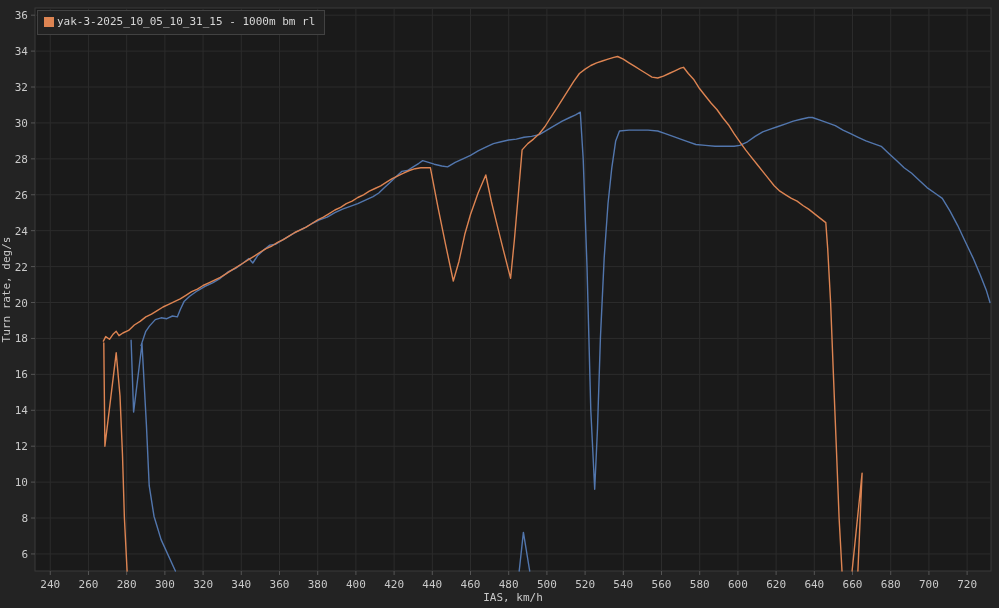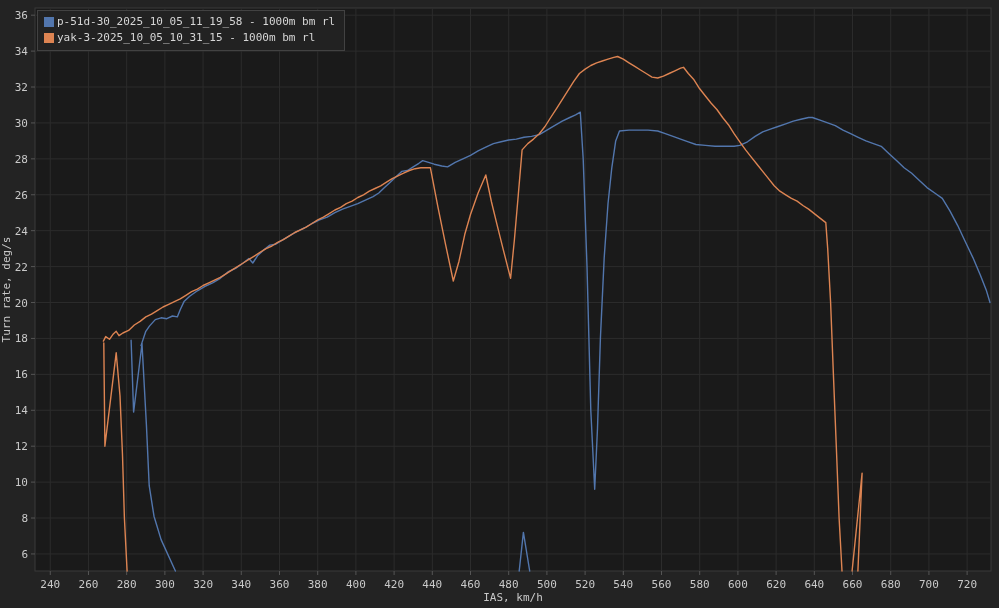--- a/index.html
+++ b/index.html
@@ -147,21 +147,17 @@
       <text x="10" y="289.5" text-anchor="middle" class="axis-label" transform="rotate(-90 10 289.5)">Turn rate, deg/s</text>
       <polyline points="131.1,340.2 133.6,412.1 142.0,343.8 146.4,424.6 149.2,485.7 154.0,516.2 161.1,539.6 175.4,571.0" fill="none" stroke="#5276ad" stroke-width="1.4" stroke-linejoin="round" stroke-linecap="round"></polyline>
       <polyline points="141.0,345.6 145.8,331.3 149.6,325.9 155.3,319.6 161.1,317.8 166.8,318.7 172.5,316.0 177.3,316.9 180.2,309.7 184.0,301.6 189.7,296.2 197.4,290.8 205.0,286.4 212.6,282.8 220.3,278.3 227.9,272.0 235.6,268.4 243.2,263.0 248.9,258.5 252.8,263.0 257.5,255.8 264.2,249.5 269.9,245.1 275.7,244.2 281.4,240.6 289.0,236.1 296.7,231.6 304.3,228.0 312.0,223.5 319.6,219.9 327.2,217.2 334.9,212.7 342.5,209.1 350.2,206.4 357.8,203.7 365.4,200.2 373.1,196.6 378.8,193.0 384.5,187.6 390.3,182.2 396.0,176.8 401.7,171.4 407.5,170.5 413.2,166.9 418.9,163.3 422.7,160.6 428.5,162.4 434.2,164.2 441.8,166.0 447.6,166.9 455.2,162.4 462.9,158.9 470.5,155.3 478.1,150.8 485.8,147.2 493.4,143.6 501.1,141.8 508.7,140.0 516.3,139.1 524.0,137.3 531.6,136.4 539.3,134.6 546.9,130.1 554.5,125.6 562.2,121.1 569.8,117.5 575.6,114.9 580.3,112.2 583.2,158.9 587.0,266.6 590.8,410.3 594.7,489.3 597.5,428.2 600.4,338.4 604.2,257.6 608.0,203.7 611.8,167.8 615.7,140.9 619.5,131.0 629.0,130.1 638.6,130.1 648.1,130.1 657.7,131.0 665.3,133.7 673.0,136.4 680.6,139.1 688.3,141.8 695.9,144.5 705.4,145.4 715.0,146.3 724.5,146.3 734.1,146.3 739.8,145.4 747.5,141.8 755.1,136.4 762.7,131.9 770.4,129.2 778.0,126.5 785.7,123.8 793.3,121.1 800.9,119.3 808.6,117.5 812.4,117.5 820.0,120.2 827.7,122.9 835.3,125.6 843.0,130.1 850.6,133.7 858.2,137.3 865.9,140.9 873.5,143.6 881.2,146.3 888.8,153.5 896.5,160.6 904.1,167.8 911.7,173.2 919.4,180.4 927.0,187.6 934.7,193.0 942.3,198.4 949.9,210.9 957.6,225.3 965.2,241.5 972.9,257.6 980.5,275.6 986.2,289.9 990.0,302.5" fill="none" stroke="#5276ad" stroke-width="1.4" stroke-linejoin="round" stroke-linecap="round"></polyline>
       <polyline points="519.2,571.0 523.4,532.4 529.7,571.0" fill="none" stroke="#5276ad" stroke-width="1.4" stroke-linejoin="round" stroke-linecap="round"></polyline>
       <polyline points="103.8,342.9 104.9,446.2 116.2,352.8 120.0,395.9 122.5,455.2 124.4,518.0 127.1,571.0" fill="none" stroke="#dd8452" stroke-width="1.4" stroke-linejoin="round" stroke-linecap="round"></polyline>
       <polyline points="103.4,341.1 105.7,336.6 109.5,339.3 113.3,333.9 116.2,331.3 119.0,335.7 122.9,333.0 128.6,330.4 134.3,325.0 140.1,321.4 145.8,316.9 151.5,314.2 157.2,310.6 163.0,307.0 168.7,304.3 174.4,301.6 180.2,298.9 185.9,295.3 191.6,291.7 197.4,289.1 203.1,285.5 208.8,282.8 214.5,280.1 220.3,277.4 226.0,273.8 231.7,270.2 237.5,266.6 243.2,263.0 248.9,259.4 254.7,255.8 260.4,252.2 266.1,248.6 271.9,246.0 277.6,242.4 283.3,239.7 289.0,236.1 294.8,232.5 300.5,229.8 306.2,227.1 312.0,223.5 317.7,219.9 323.4,217.2 329.2,213.6 334.9,210.0 340.6,207.3 346.3,203.7 352.1,201.1 357.8,197.5 363.5,194.8 369.3,191.2 375.0,188.5 380.7,185.8 386.5,182.2 392.2,178.6 397.9,175.9 403.6,173.2 409.4,170.5 415.1,168.7 420.8,167.8 430.4,167.8 438.0,207.3 445.7,245.1 453.3,281.0 459.0,261.2 464.8,234.3 470.5,214.5 478.1,193.0 485.8,175.0 491.5,202.0 497.2,225.3 503.0,248.6 510.6,278.3 514.4,239.7 518.3,194.8 522.1,149.9 527.8,143.6 533.5,139.1 539.3,133.7 545.0,126.5 550.7,117.5 556.5,108.6 562.2,99.6 567.9,90.6 573.6,81.6 579.4,73.5 585.1,69.1 590.8,65.5 596.6,62.8 602.3,61.0 608.0,59.2 613.8,57.4 617.6,56.5 623.3,59.2 629.0,62.8 634.8,66.4 640.5,70.0 646.2,73.5 652.0,77.1 657.7,78.0 663.4,76.2 669.1,73.5 674.9,70.9 680.6,68.2 683.5,67.3 688.3,73.5 694.0,79.8 699.7,88.8 705.4,96.0 711.2,103.2 716.9,109.5 722.6,117.5 728.4,124.7 734.1,133.7 739.8,141.8 745.6,149.9 751.3,157.1 757.0,164.2 762.7,171.4 768.5,178.6 774.2,185.8 779.9,191.2 785.7,194.8 791.4,198.4 797.1,201.1 802.9,205.5 808.6,209.1 814.3,213.6 820.0,218.1 825.8,222.6 827.7,248.6 830.6,302.5 833.4,374.4 836.3,446.2 839.1,518.0 842.0,571.0" fill="none" stroke="#dd8452" stroke-width="1.4" stroke-linejoin="round" stroke-linecap="round"></polyline>
       <polyline points="852.1,571.0 862.1,473.1 857.9,571.0" fill="none" stroke="#dd8452" stroke-width="1.4" stroke-linejoin="round" stroke-linecap="round"></polyline>
     </svg>
   <div id="legend">
       <div class="legend-row">
-        <span class="legend-swatch" style="background: rgb(82, 118, 173);"></span>
-        <span class="legend-text">p-51d-30_2025_10_05_11_19_58 - 1000m bm rl</span>
-      </div>
-      <div class="legend-row">
         <span class="legend-swatch" style="background: rgb(221, 132, 82);"></span>
         <span class="legend-text">yak-3-2025_10_05_10_31_15 - 1000m bm rl</span>
       </div>
     </div>
 </div>
 
 </body></html>

